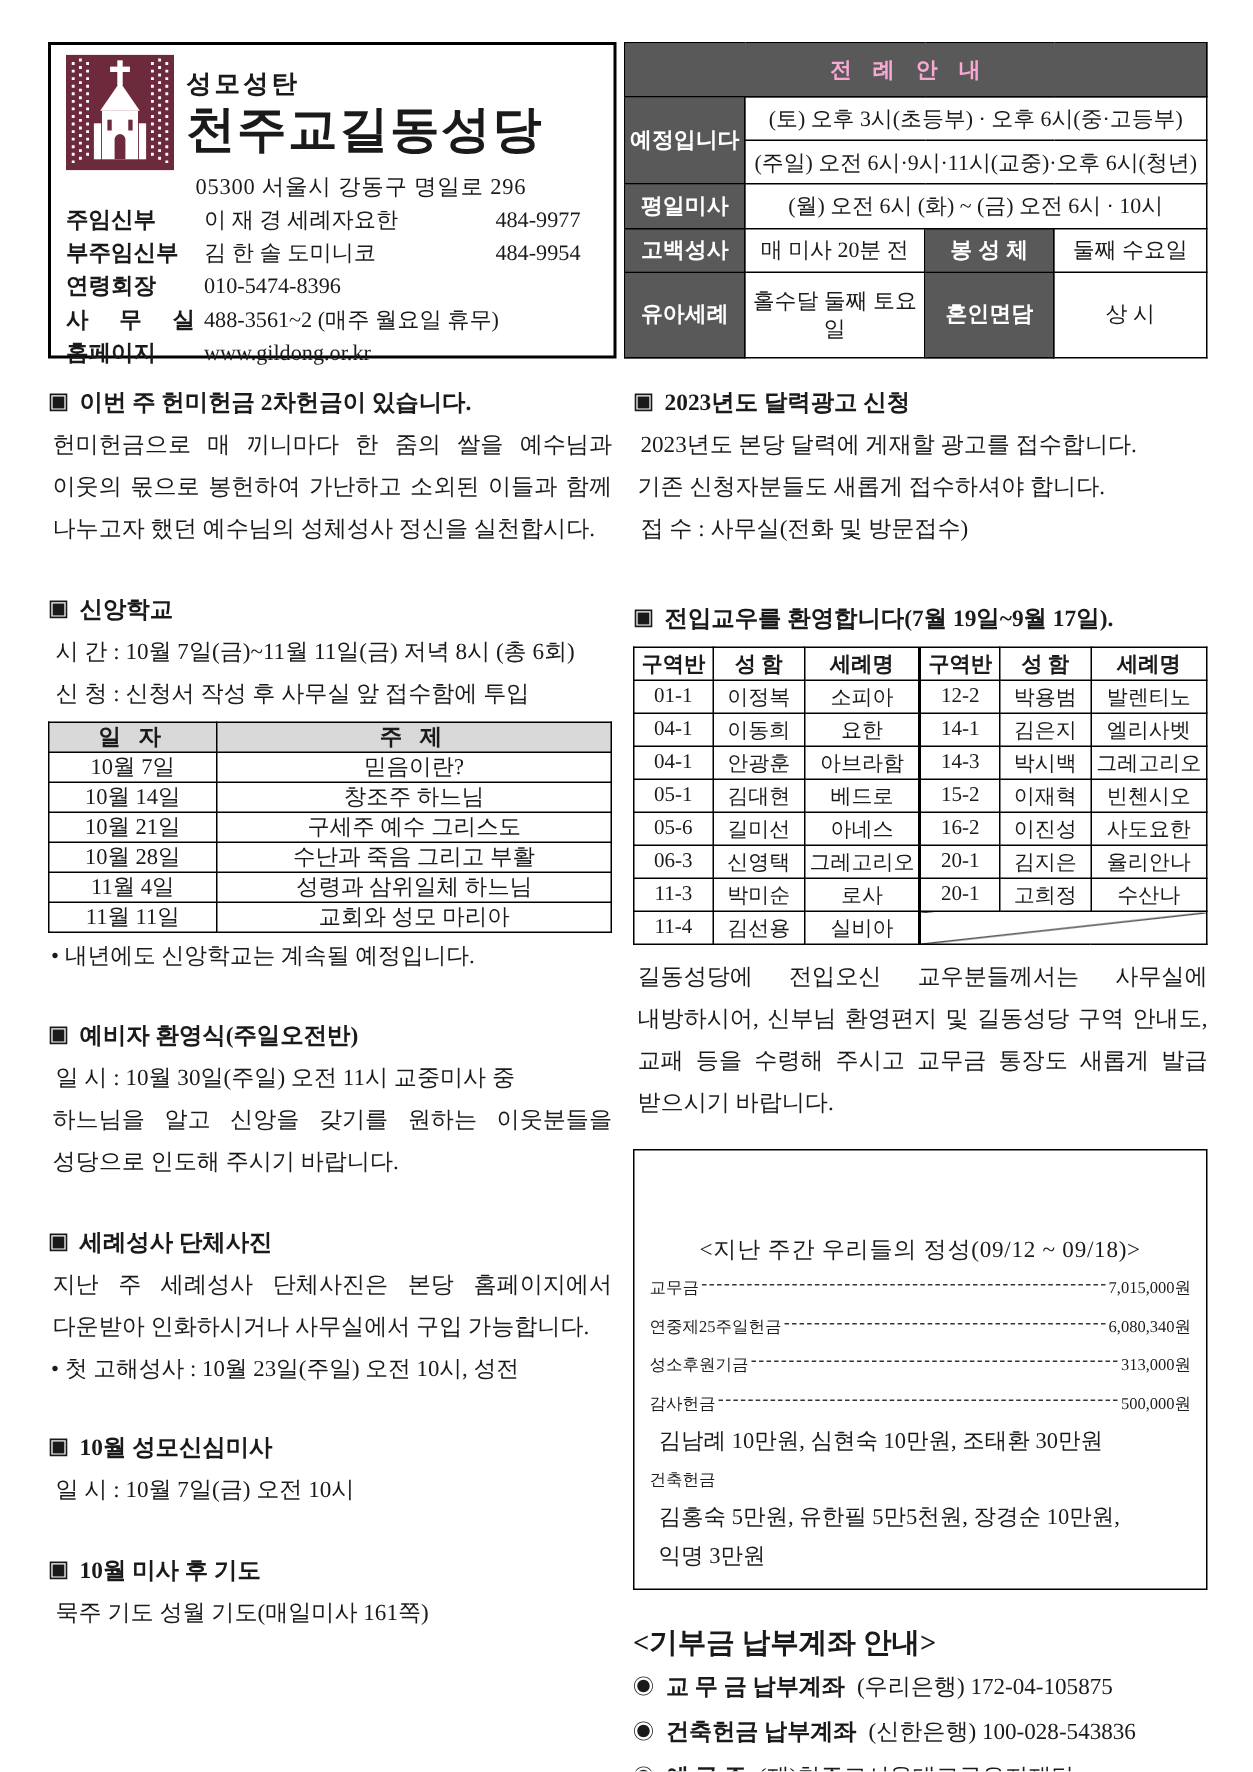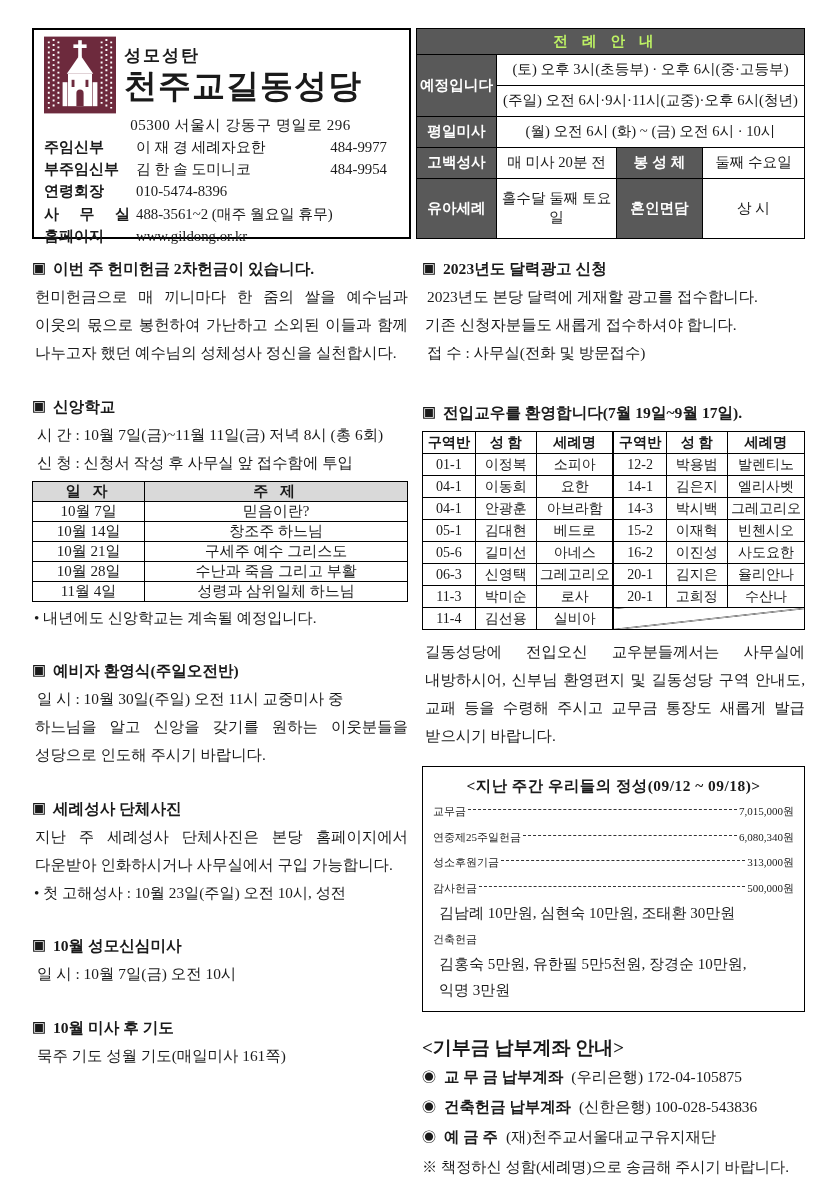--- a/index.html
+++ b/index.html
@@ -25,22 +25,22 @@
   .contact-label {
     font-family:"Liberation Sans", sans-serif; font-weight:700; font-size:15px;
     width:86px; flex:0 0 auto; text-align:justify; text-align-last:justify;
   }
   .contact-value { padding-left:6px; }
   .contact-phone { margin-left:auto; padding-right:14px; }
   
   .liturgy-table { width:388px; height:211px; border-collapse:collapse; table-layout:fixed; }
   .liturgy-table td { border:1.6px solid #000; text-align:center; vertical-align:middle; font-size:14.6px; padding:0 2px; }
   .lit-title {
-    background:#595959; color:#bef264; font-family:"Liberation Sans", sans-serif;
-    font-weight:800; font-size:17px; letter-spacing:14px; height:26px;
+    background:#595959; color:#f9a8d4; font-family:"Liberation Sans", sans-serif;
+    font-weight:800; font-size:17px; letter-spacing:14px; height:36px;
   }
   .dark { background:#595959; color:#fff; font-family:"Liberation Sans", sans-serif; font-weight:700; font-size:14.8px; }
   
   .columns { display:flex; gap:14px; margin-top:17px; }
   .col-left { width:376px; }
   .col-right { width:383px; }
   .section { margin-bottom:27px; }
   .sec-title { font-weight:700; font-size:15.6px; line-height:26px; word-break:keep-all; }
   .sec-title .blt { font-size:14px; margin-right:7px; }
   .body-text { font-size:15.4px; line-height:28px; text-align:justify; word-break:keep-all; padding-left:3px; }
@@ -54,21 +54,21 @@
   
   .nc-table { width:100%; border-collapse:collapse; table-layout:fixed; margin:4px 0 8px 0; }
   .nc-table td { border:1.3px solid #000; text-align:center; font-size:14px; height:22px; vertical-align:middle; padding:0 1px; overflow:hidden; white-space:nowrap; }
   .nc-table td.grp { border-left:2.2px solid #000; }
   .nc-table .nc-head td { font-weight:700; font-size:14.2px; }
   .nc-diag {
     background:linear-gradient(to bottom right, transparent calc(50% - 0.7px), #000 50%, transparent calc(50% + 0.7px));
   }
   
   .offer-box { border:1.6px solid #000; padding:6px 10px 8px 10px; margin-bottom:22px; }
-  .offer-title { text-align:center; font-size:15.4px; font-weight:700; line-height:26px; letter-spacing:0.5px; }
+  .offer-title { text-align:center; font-size:15.4px; font-weight:400; line-height:26px; letter-spacing:0.5px;margin-top:48px; }
   .offer-line { display:flex; align-items:baseline; font-size:11px; line-height:25.5px; }
   .offer-label { white-space:nowrap; }
   .offer-leader { flex:1; border-bottom:1.8px dashed #333; transform:translateY(-5px); margin:0 2px; min-width:12px; }
   .offer-amount { white-space:nowrap; }
   .offer-detail { font-size:15px; line-height:25.5px; padding-left:6px; word-break:keep-all; }
   .offer-plain { font-size:11px; line-height:25.5px; }
   
   .acct-title { font-size:19px; font-weight:700; line-height:28px; }
   .acct-item { font-size:15.4px; line-height:29px; display:flex; align-items:baseline; word-break:keep-all; }
   .acct-blt { margin-right:8px; font-size:14px; }
@@ -213,20 +213,24 @@
                 <td>구세주 예수 그리스도</td>
               </tr>
           <tr>
                 <td>10월 28일</td>
                 <td>수난과 죽음 그리고 부활</td>
               </tr>
           <tr>
                 <td>11월 4일</td>
                 <td>성령과 삼위일체 하느님</td>
               </tr>
+          <tr>
+                <td>11월 11일</td>
+                <td>교회와 성모 마리아</td>
+              </tr>
         </tbody>
           </table>
         <div class="note-text">• 내년에도 신앙학교는 계속될 예정입니다.</div>
       </div>
 
       <div class="section">
         <div class="sec-title"><span class="blt">▣</span><span>예비자 환영식(주일오전반)</span></div>
         <div class="line-text">일 시 : 10월 30일(주일) 오전 11시 교중미사 중</div>
         <div class="body-text">하느님을 알고 신앙을 갖기를 원하는 이웃분들을 성당으로 인도해 주시기 바랍니다.</div>
       </div>

